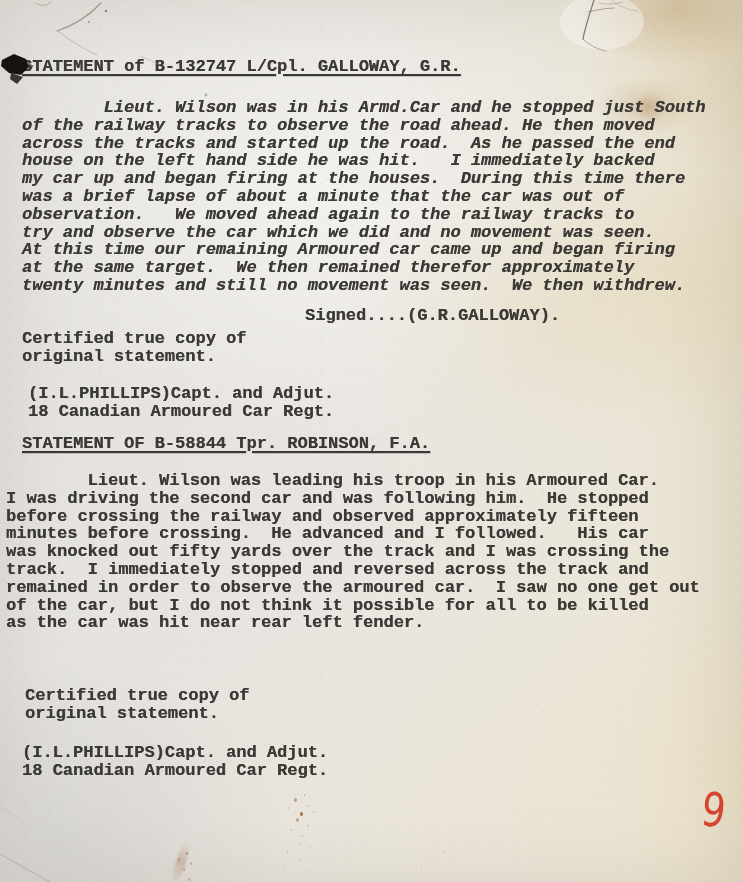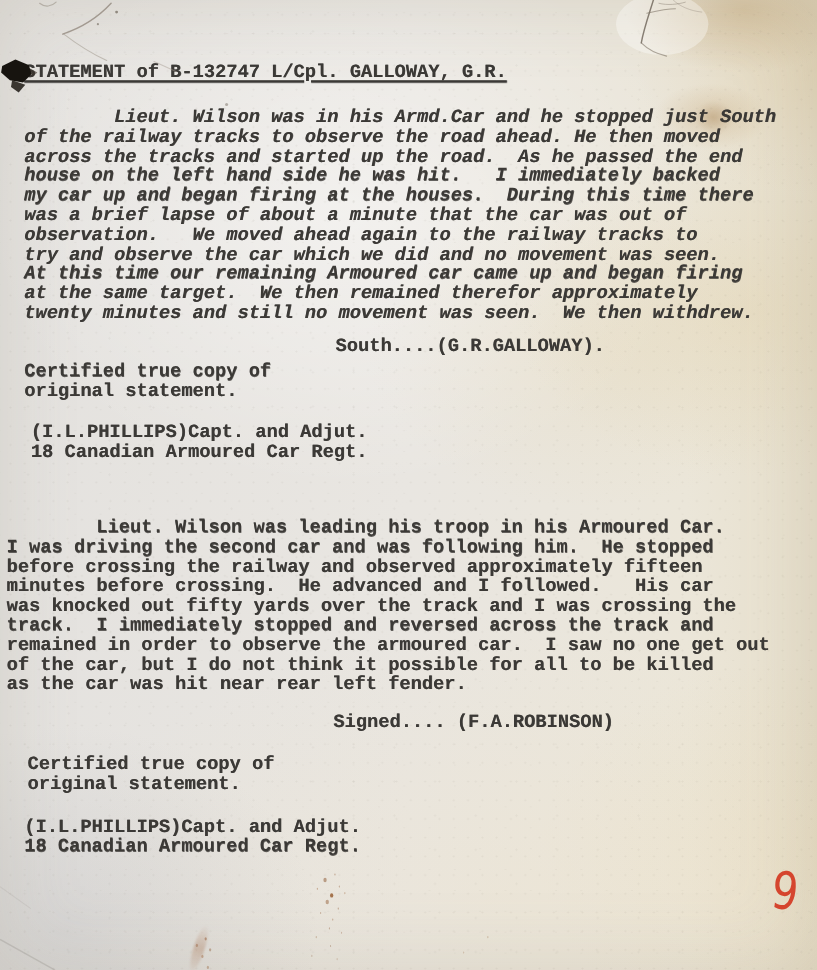--- a/index.html
+++ b/index.html
@@ -110,40 +110,40 @@
 across the tracks and started up the road.  As he passed the end
 house on the left hand side he was hit.   I immediately backed
 my car up and began firing at the houses.  During this time there
 was a brief lapse of about a minute that the car was out of
 observation.   We moved ahead again to the railway tracks to
 try and observe the car which we did and no movement was seen.
 At this time our remaining Armoured car came up and began firing
 at the same target.  We then remained therefor approximately
 twenty minutes and still no movement was seen.  We then withdrew.</div>
 
-  <div class="txt" style="left:305px; top:287px;">South....(G.R.GALLOWAY).</div>
+  <div class="txt" style="left:305px; top:287px;">Signed....(G.R.GALLOWAY).</div>
 
   <div class="txt" style="left:22px; top:310px;">Certified true copy of
 original statement.</div>
 
   <div class="txt" style="left:28px; top:365px;">(I.L.PHILLIPS)Capt. and Adjut.
 18 Canadian Armoured Car Regt.</div>
 
+  <div class="txt heading" style="left:22px; top:415px;">STATEMENT OF B-58844 Tpr. ROBINSON, F.A.</div>
 
   <div class="txt" style="left:6px; top:452px;">        Lieut. Wilson was leading his troop in his Armoured Car.
 I was driving the second car and was following him.  He stopped
 before crossing the railway and observed approximately fifteen
 minutes before crossing.  He advanced and I followed.   His car
 was knocked out fifty yards over the track and I was crossing the
 track.  I immediately stopped and reversed across the track and
 remained in order to observe the armoured car.  I saw no one get out
 of the car, but I do not think it possible for all to be killed
 as the car was hit near rear left fender.</div>
 
-  <div class="txt" style="left:303px; top:629px;">Signed.... (F.A.ROBINSON)</div>
 
   <div class="txt" style="left:25px; top:667px;">Certified true copy of
 original statement.</div>
 
   <div class="txt" style="left:22px; top:724px;">(I.L.PHILLIPS)Capt. and Adjut.
 18 Canadian Armoured Car Regt.</div>
 
   <div class="page-num">9</div>
 
   <svg class="defects" width="743" height="882" viewBox="0 0 743 882">

